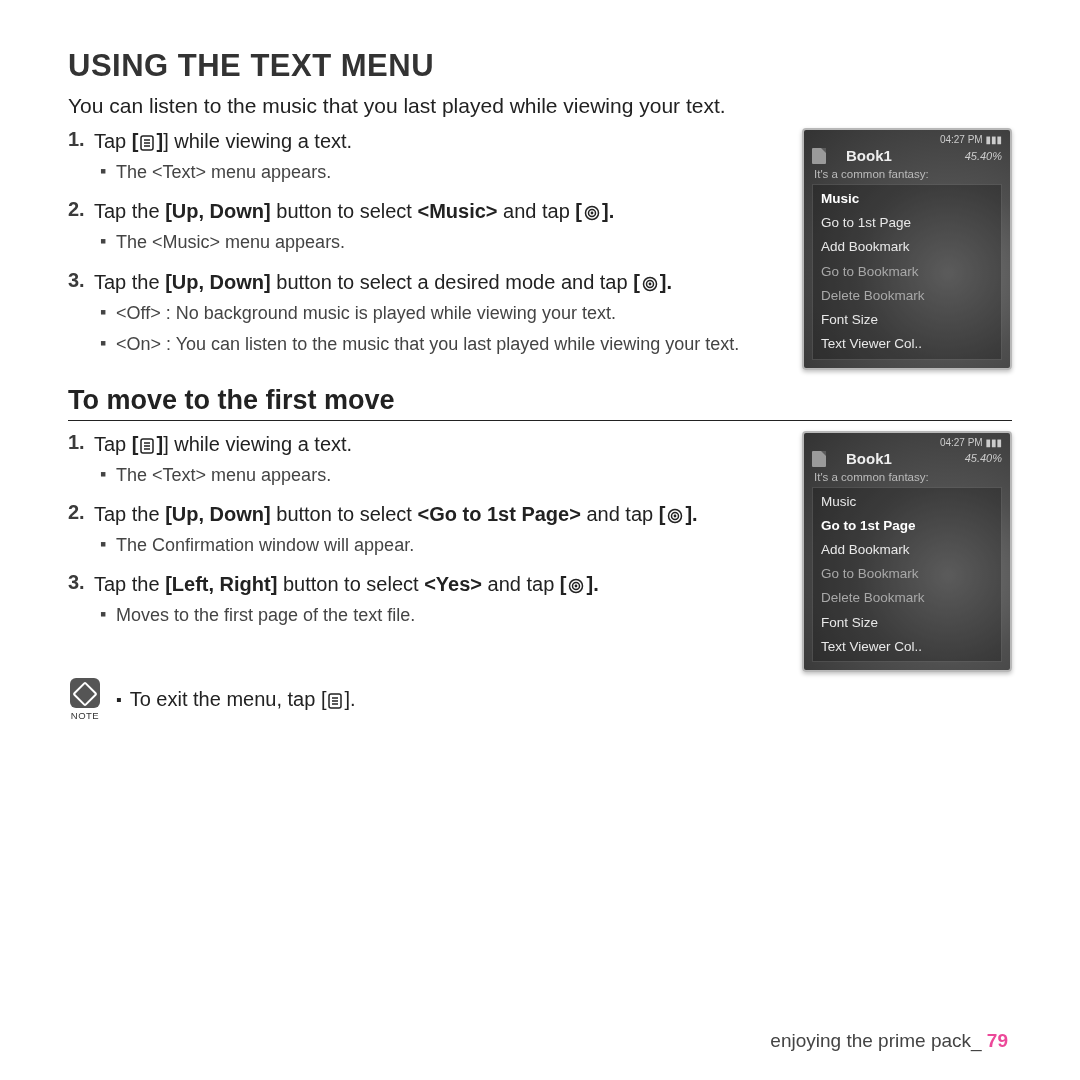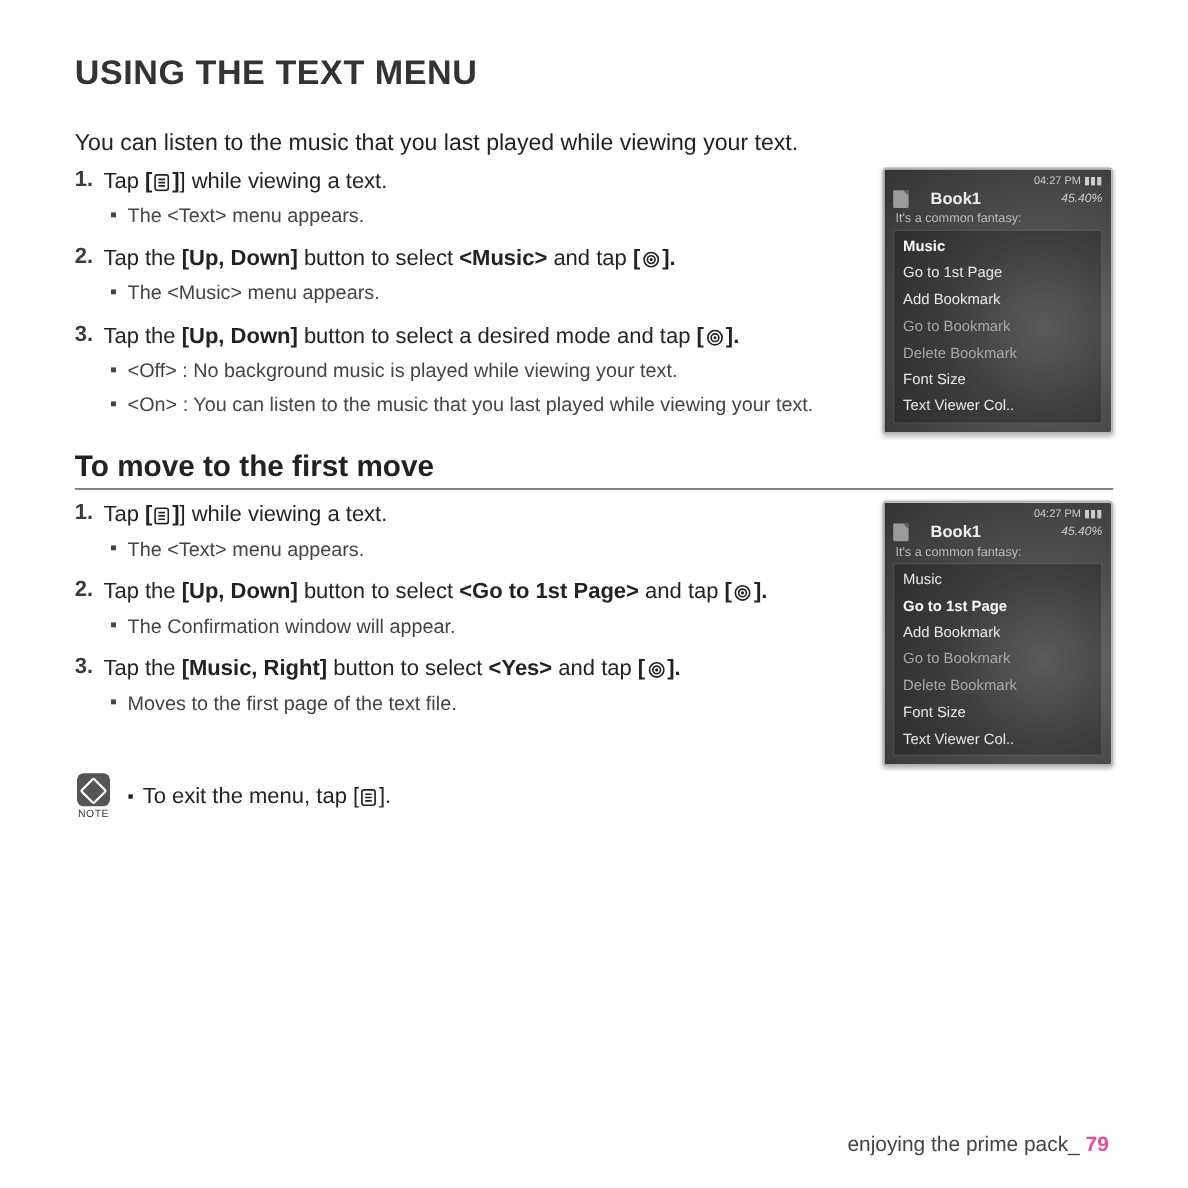--- a/index.html
+++ b/index.html
@@ -15,21 +15,21 @@
   .page {
     padding: 48px 68px 20px 68px;
     box-sizing: border-box;
     position: relative;
     height: 100%;
   }
   .h1 {
     font-size: 31px;
     font-weight: bold;
     letter-spacing: 0.5px;
-    margin-bottom: 34px;
+    margin-bottom: 10px;
     text-transform: uppercase;
     color: #333;
   }
   .h2 {
     font-size: 27px;
     font-weight: bold;
     color: #222;
     border-bottom: 1.5px solid #222;
     padding-bottom: 4px;
     margin-top: 10px;
@@ -353,21 +353,21 @@
                 <span class="bullet">▪</span>
                 <span class="subtext">The Confirmation window will appear.</span>
               </div>
           </div>
         </li>
 
         <li>
           <span class="num">3.</span>
           <div class="body">
             <div class="step-line">
-              <span>Tap the </span><span class="bold">[Music, Right]</span><span> button to select </span><span class="bold">&lt;Yes&gt;</span><span> and tap </span><span class="bold">[</span><span class="inline-icon">
+              <span>Tap the </span><span class="bold">[Left, Right]</span><span> button to select </span><span class="bold">&lt;Yes&gt;</span><span> and tap </span><span class="bold">[</span><span class="inline-icon">
                   <svg width="16" height="16" viewBox="0 0 16 16">
                     <circle cx="8" cy="8" r="6.5" fill="none" stroke="#222" stroke-width="1.5"></circle>
                     <circle cx="8" cy="8" r="3.5" fill="none" stroke="#222" stroke-width="1.5"></circle>
                     <circle cx="8" cy="8" r="1.4" fill="#222"></circle>
                   </svg>
                 </span><span class="bold">].</span>
             </div>
             <div class="sub">
                 <span class="bullet">▪</span>
                 <span class="subtext">Moves to the first page of the text file.</span>

